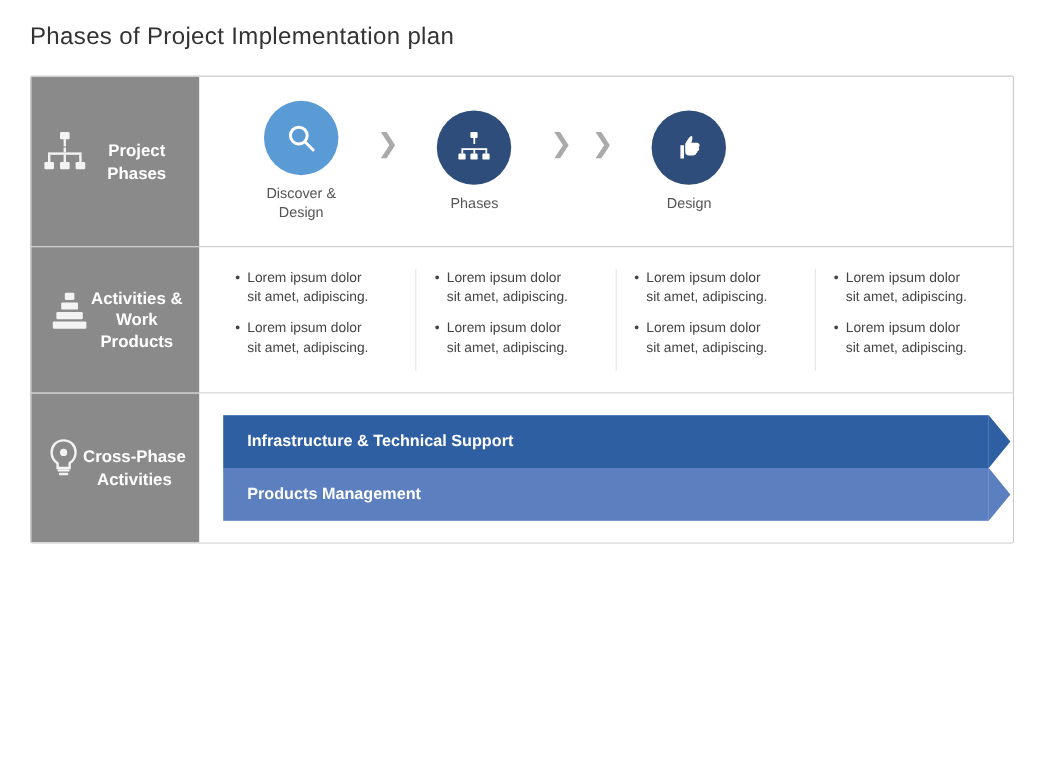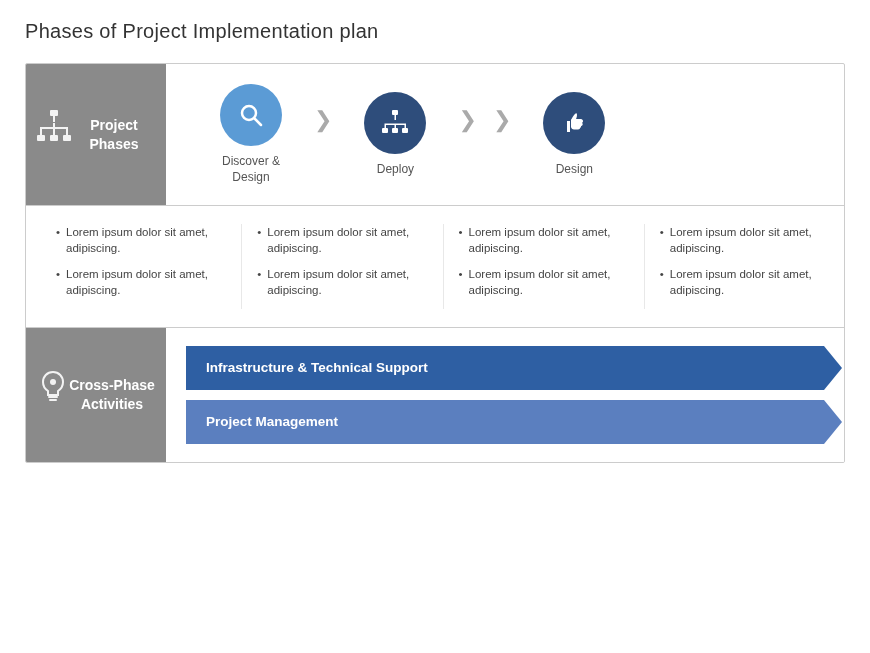--- a/index.html
+++ b/index.html
@@ -147,21 +147,20 @@
       flex-shrink: 0;
     }
 
     
     .cross-phase-content {
       flex: 1;
       display: flex;
       flex-direction: column;
       justify-content: center;
       padding: 18px 20px;
-      gap: 10px;
     }
 
     .arrow-bar {
       display: flex;
       align-items: center;
       height: 44px;
       width: 100%;
       position: relative;
       color: white;
       font-weight: 700;
@@ -258,21 +257,21 @@
             <rect x="2" y="20" width="6" height="5" rx="1"></rect>
             <rect x="12" y="20" width="6" height="5" rx="1"></rect>
             <rect x="22" y="20" width="6" height="5" rx="1"></rect>
             <rect x="14.5" y="7" width="1.5" height="5"></rect>
             <rect x="4.5" y="17" width="1.5" height="3"></rect>
             <rect x="14.5" y="17" width="1.5" height="3"></rect>
             <rect x="24.5" y="17" width="1.5" height="3"></rect>
             <rect x="4.5" y="15.5" width="21.5" height="1.5"></rect>
           </svg>
         </div>
-        <div class="phase-label">Deploy</div>
+        <div class="phase-label">Phases</div>
       </div>
 
       <div class="arrow-chevron">❯</div>
 
 
       <div class="arrow-chevron">❯</div>
 
       <div class="phase-item">
         <div class="phase-circle dark-blue">
 
@@ -281,20 +280,31 @@
             <path d="M12 12 C12 12 14 8 16 6 C17 5 18 5 18 7 C18 9 17 11 17 11 L22 11 C23 11 24 12 24 13 C24 14 23.5 14.5 23 15 C23.5 15.3 24 16 23.5 17 C23 17.8 22.5 18 22 18 C22.3 18.5 22 19.5 21 20 C21 20.5 20.5 21.5 19 21.5 L15 21.5 C13.5 21.5 12 20 12 19 Z" fill="white"></path>
           </svg>
         </div>
         <div class="phase-label">Design</div>
       </div>
 
     </div>
   </div>
 
   <div class="row">
+    <div class="row-label">
+      <div class="label-icon">
+        <svg width="36" height="36" viewBox="0 0 36 36" fill="white">
+          <rect x="4" y="27" width="28" height="6" rx="1"></rect>
+          <rect x="7" y="19" width="22" height="6" rx="1"></rect>
+          <rect x="11" y="11" width="14" height="6" rx="1"></rect>
+          <rect x="14" y="3" width="8" height="6" rx="1"></rect>
+        </svg>
+      </div>
+      <div class="label-text">Activities &amp;<br>Work<br>Products</div>
+    </div>
 
     <div class="activities-content">
 
       <div class="activity-col">
         <div class="bullet-item">Lorem ipsum dolor sit amet, adipiscing.</div>
         <div class="bullet-item">Lorem ipsum dolor sit amet, adipiscing.</div>
       </div>
 
       <div class="activity-col">
         <div class="bullet-item">Lorem ipsum dolor sit amet, adipiscing.</div>
@@ -330,20 +340,20 @@
     <div class="cross-phase-content">
 
       <div class="arrow-wrapper">
         <div class="arrow-bar blue1">
           <span>Infrastructure &amp; Technical Support</span>
         </div>
       </div>
 
       <div class="arrow-wrapper">
         <div class="arrow-bar blue2">
-          <span>Project Management</span>
+          <span>Products Management</span>
         </div>
       </div>
 
     </div>
   </div>
 
 </div>
 
 </body></html>

